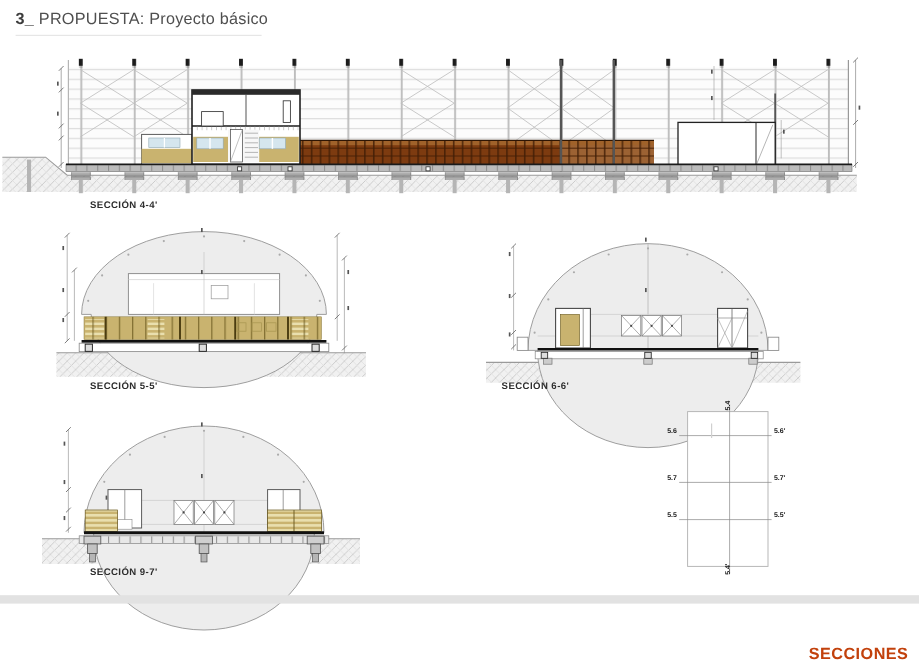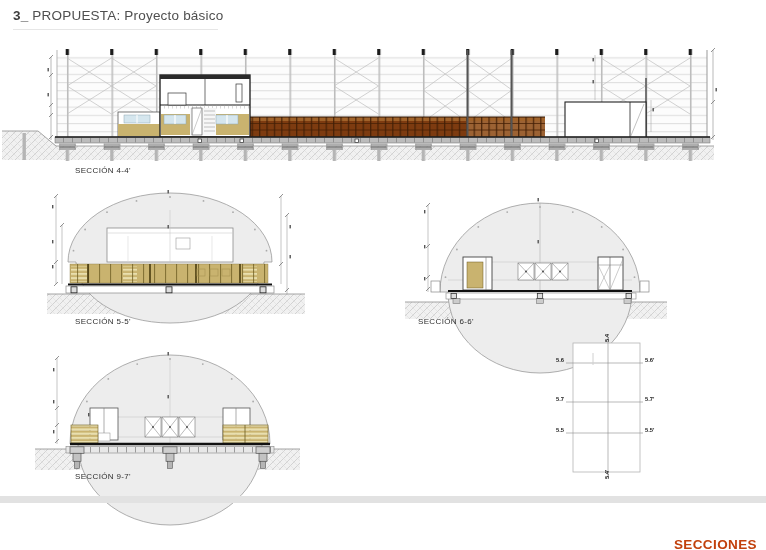--- a/index.html
+++ b/index.html
@@ -9,21 +9,21 @@
   }
   .title{
     position:absolute;left:13px;top:8px;font-size:13.5px;color:#4f4f4f;letter-spacing:.2px;
   }
   .title b{color:#3c3c3c;}
   .title-rule{
     position:absolute;left:13px;top:29px;width:205px;height:1px;background:#e6e6e6;
   }
   .drawing-svg{position:absolute;left:0;top:0;}
   .sec-label{
-    position:absolute;font-size:8px;font-weight:normal;color:#2e2e2e;letter-spacing:.35px;
+    position:absolute;font-size:8px;font-weight:bold;color:#2e2e2e;letter-spacing:.35px;
     white-space:nowrap;
     padding-left:20px;
   }
   .kp-label{
     position:absolute;font-size:5.8px;font-weight:bold;color:#222;white-space:nowrap;
   }
   .kp-rot{transform:rotate(-90deg);transform-origin:left top;}
   .footer-bar{
     position:absolute;left:0;top:496px;width:766px;height:7px;background:var(--footerbar,#e3e3e3);
   }

